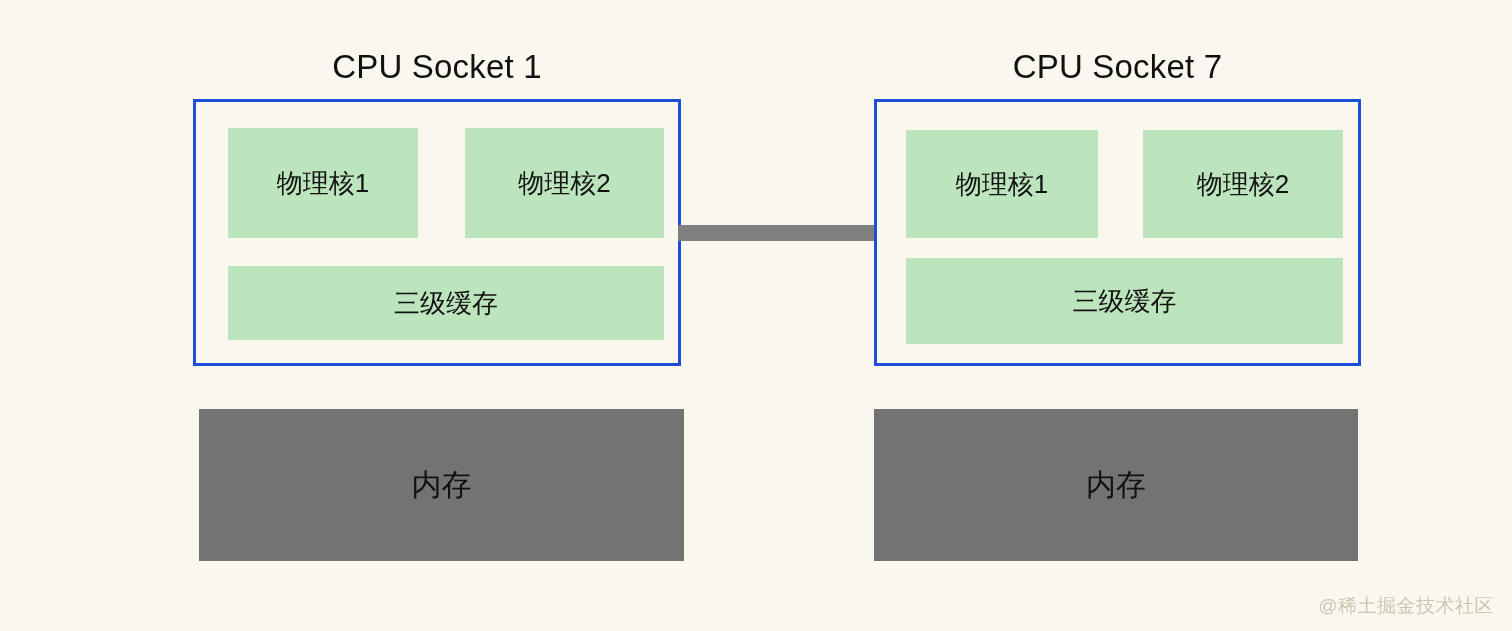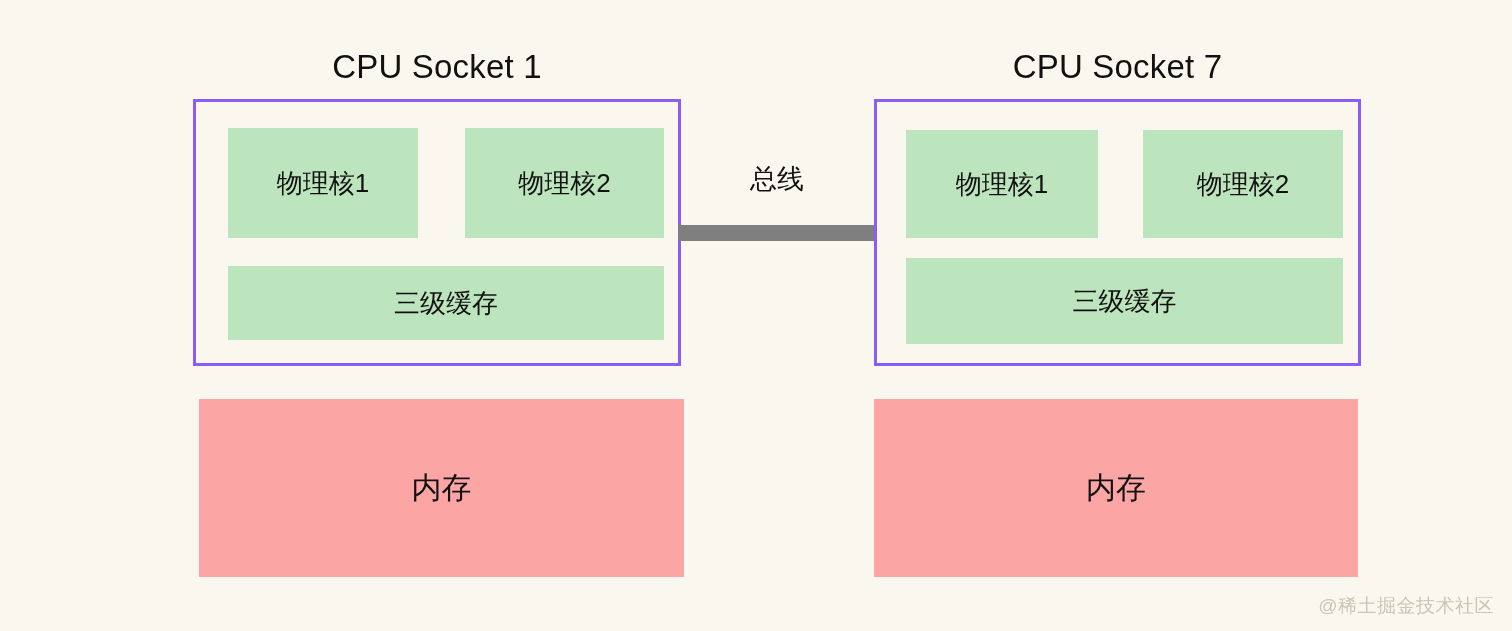--- a/index.html
+++ b/index.html
@@ -33,21 +33,21 @@
   }
   #title-1 { left: 193px; top: 50px; width: 488px; }
   #title-2 { left: 874px; top: 50px; width: 487px; }
 
   
   .socket-frame {
     position: absolute;
     top: 99px;
     height: 267px;
     box-sizing: border-box;
-    border: 3px solid #8b5cf6;
+    border: 3px solid #1d4ed8;
     background: #faf8ee;
   }
   #socket-1 { left: 193px; width: 488px; }
   #socket-2 { left: 874px; width: 487px; }
 
   
   .green-box {
     position: absolute;
     background: #bde5bd;
     display: flex;
@@ -86,23 +86,23 @@
     text-align: center;
     font-size: 27px;
     color: #111111;
     line-height: 1;
     white-space: nowrap;
   }
 
   
   .memory-box {
     position: absolute;
-    top: 399px;
-    height: 178px;
-    background: #fca5a5;
+    top: 409px;
+    height: 152px;
+    background: #737373;
     display: flex;
     align-items: center;
     justify-content: center;
     color: #111111;
     font-size: 30px;
     line-height: 1;
   }
   #memory-1 { left: 199px; width: 485px; }
   #memory-2 { left: 874px; width: 484px; }
 
@@ -133,21 +133,20 @@
     <div id="s1-core-2" class="green-box">
       <span>物理核2</span>
     </div>
 
     <div id="s1-cache" class="green-box">
       <span>三级缓存</span>
     </div>
 
   </div>
 
-  <div id="bus-label">总线</div>
   <div id="bus-bar"></div>
 
   <div id="title-2" class="socket-title">CPU Socket 7</div>
 
   <div id="socket-2" class="socket-frame">
 
     <div id="s2-core-1" class="green-box">
       <span>物理核1</span>
     </div>
 

